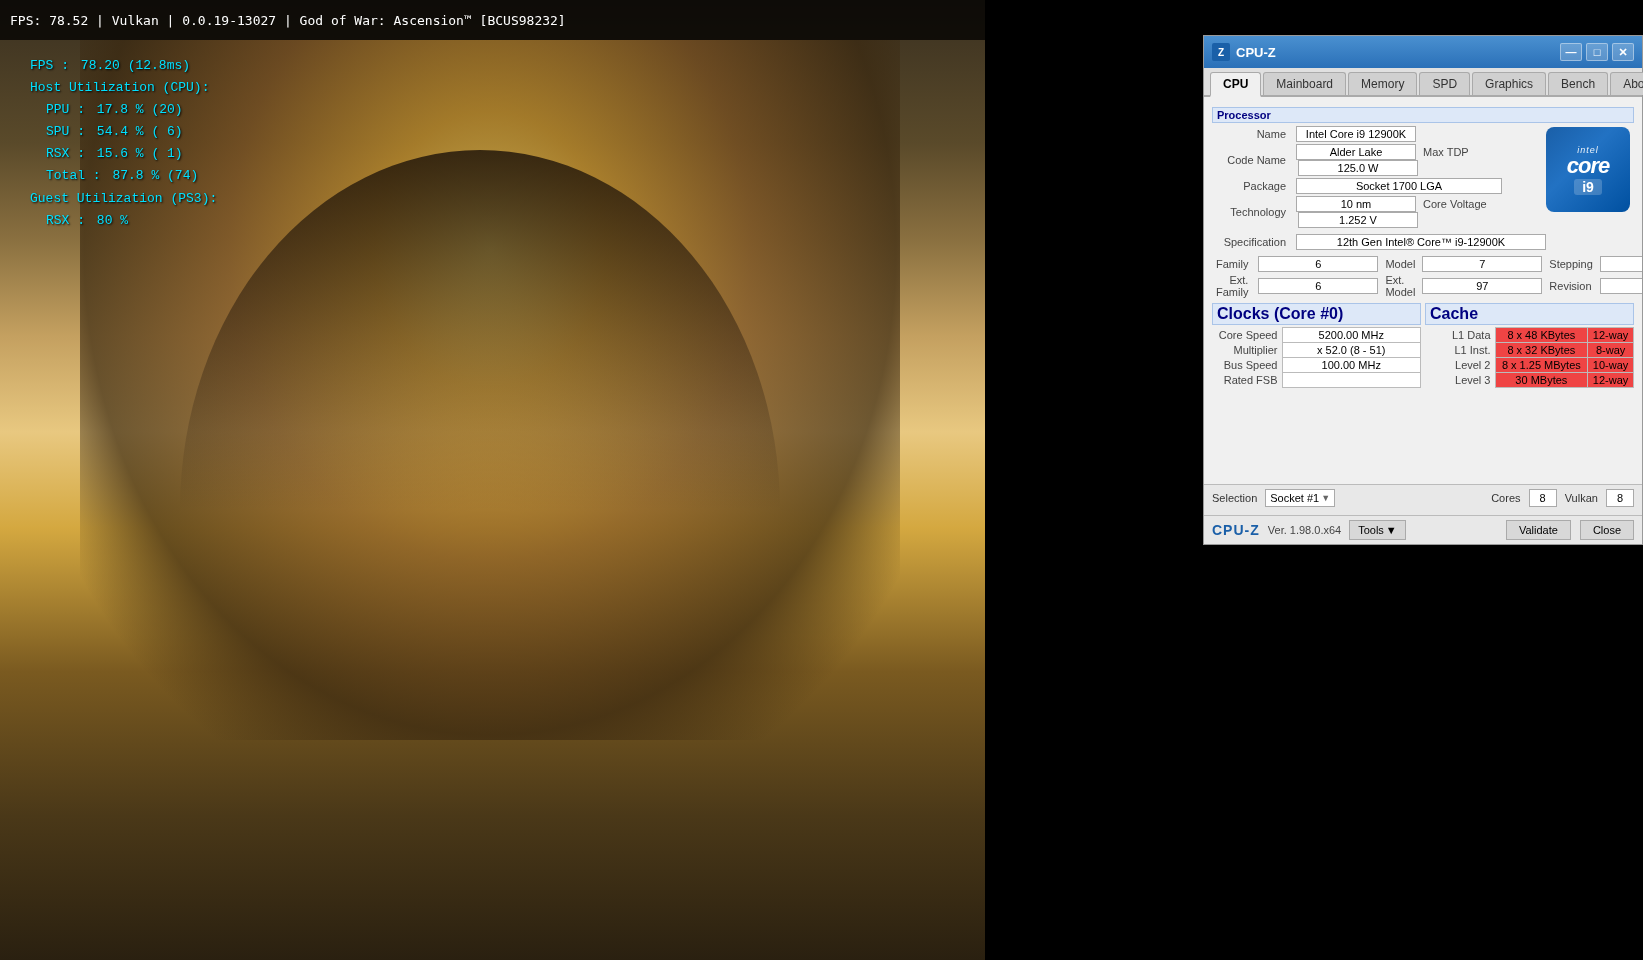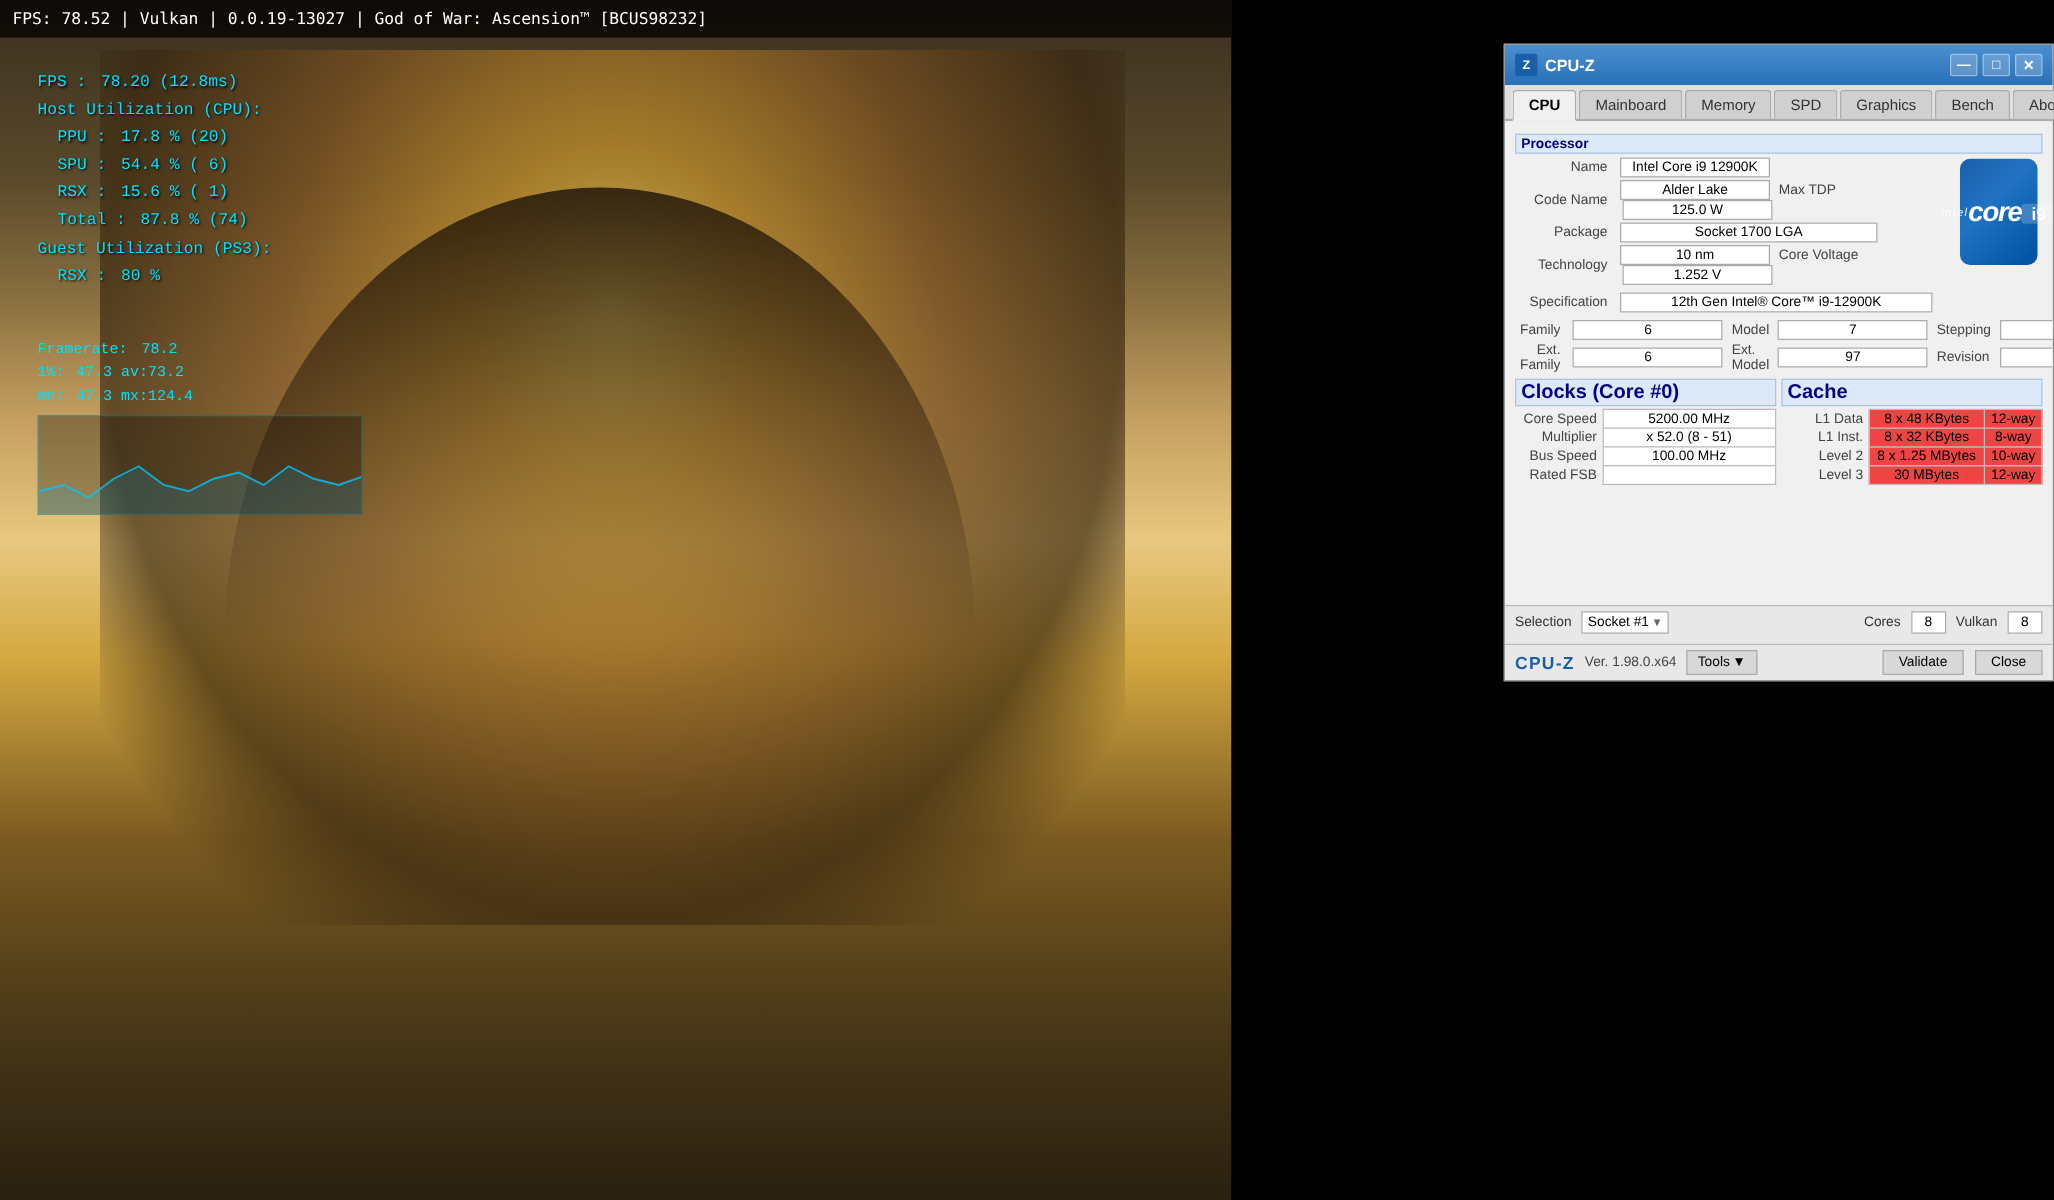--- a/index.html
+++ b/index.html
@@ -53,21 +53,21 @@
       border-radius: 50% 50% 0 0 / 60% 60% 0 0;
       background: linear-gradient(180deg, #1a1008 0%, transparent 60%);
       opacity: 0.8;
     }
 
     
     #fps-bar {
       position: absolute;
       top: 0; left: 0;
       width: 985px;
-      height: 30px;
+      height: 40px;
       background: rgba(0,0,0,0.75);
       display: flex;
       align-items: center;
       padding: 0 10px;
       color: #fff;
       font-size: 13px;
       font-family: monospace;
       z-index: 10;
     }
 
@@ -248,26 +248,26 @@
       border: 1px solid #aaa;
       padding: 1px 6px;
       min-width: 120px;
       display: inline-block;
       text-align: center;
     }
 
     
     .intel-logo {
       float: right;
-      width: 62px;
+      width: 84px;
       height: 85px;
       background: linear-gradient(135deg, #1a5fa8 0%, #2272c3 40%, #0050a0 100%);
       border-radius: 8px;
       display: flex;
-      flex-direction: row;
+      flex-direction: column;
       align-items: center;
       justify-content: center;
       color: white;
       margin: 2px 4px 4px 8px;
     }
 
     .intel-text-top {
       font-size: 9px;
       font-style: italic;
       letter-spacing: 1px;
@@ -486,41 +486,20 @@
       <span>Total :</span>
       <span style="margin-left:4px;">87.8 % (74)</span>
     </div>
     <div>Guest Utilization (PS3):</div>
     <div style="padding-left:16px;">
       <span>RSX :</span>
       <span style="margin-left:4px;">80 %</span>
     </div>
   </div>
 
-  <div id="graph-overlay">
-    <div class="graph-text">
-      <span>Framerate:</span>
-      <span style="margin-left:4px;">78.2</span>
-    </div>
-    <div class="graph-text">
-      <span>1%:</span>
-      <span style="margin-left:2px;">47.3 av:73.2</span>
-    </div>
-    <div class="graph-text">
-      <span>mn:</span>
-      <span style="margin-left:2px;">47.3 mx:124.4</span>
-    </div>
-
-    <div class="graph-canvas">
-      <svg width="260" height="80">
-        <polyline points="0,60 20,55 40,65 60,50 80,40 100,55 120,60 140,50 160,45 180,55 200,40 220,50 240,55 260,48" fill="none" stroke="#00c8ff" stroke-width="1.5" opacity="0.8"></polyline>
-        <polyline points="0,60 20,55 40,65 60,50 80,40 100,55 120,60 140,50 160,45 180,55 200,40 220,50 240,55 260,48 260,80 0,80" fill="rgba(0,180,255,0.15)" stroke="none"></polyline>
-      </svg>
-    </div>
-  </div>
 
 </div>
 
 <div id="cpuz-window">
 
   <div class="window-titlebar">
     <div class="window-icon">Z</div>
     <span>CPU-Z</span>
     <div class="window-controls">
       <div class="win-btn">—</div>

